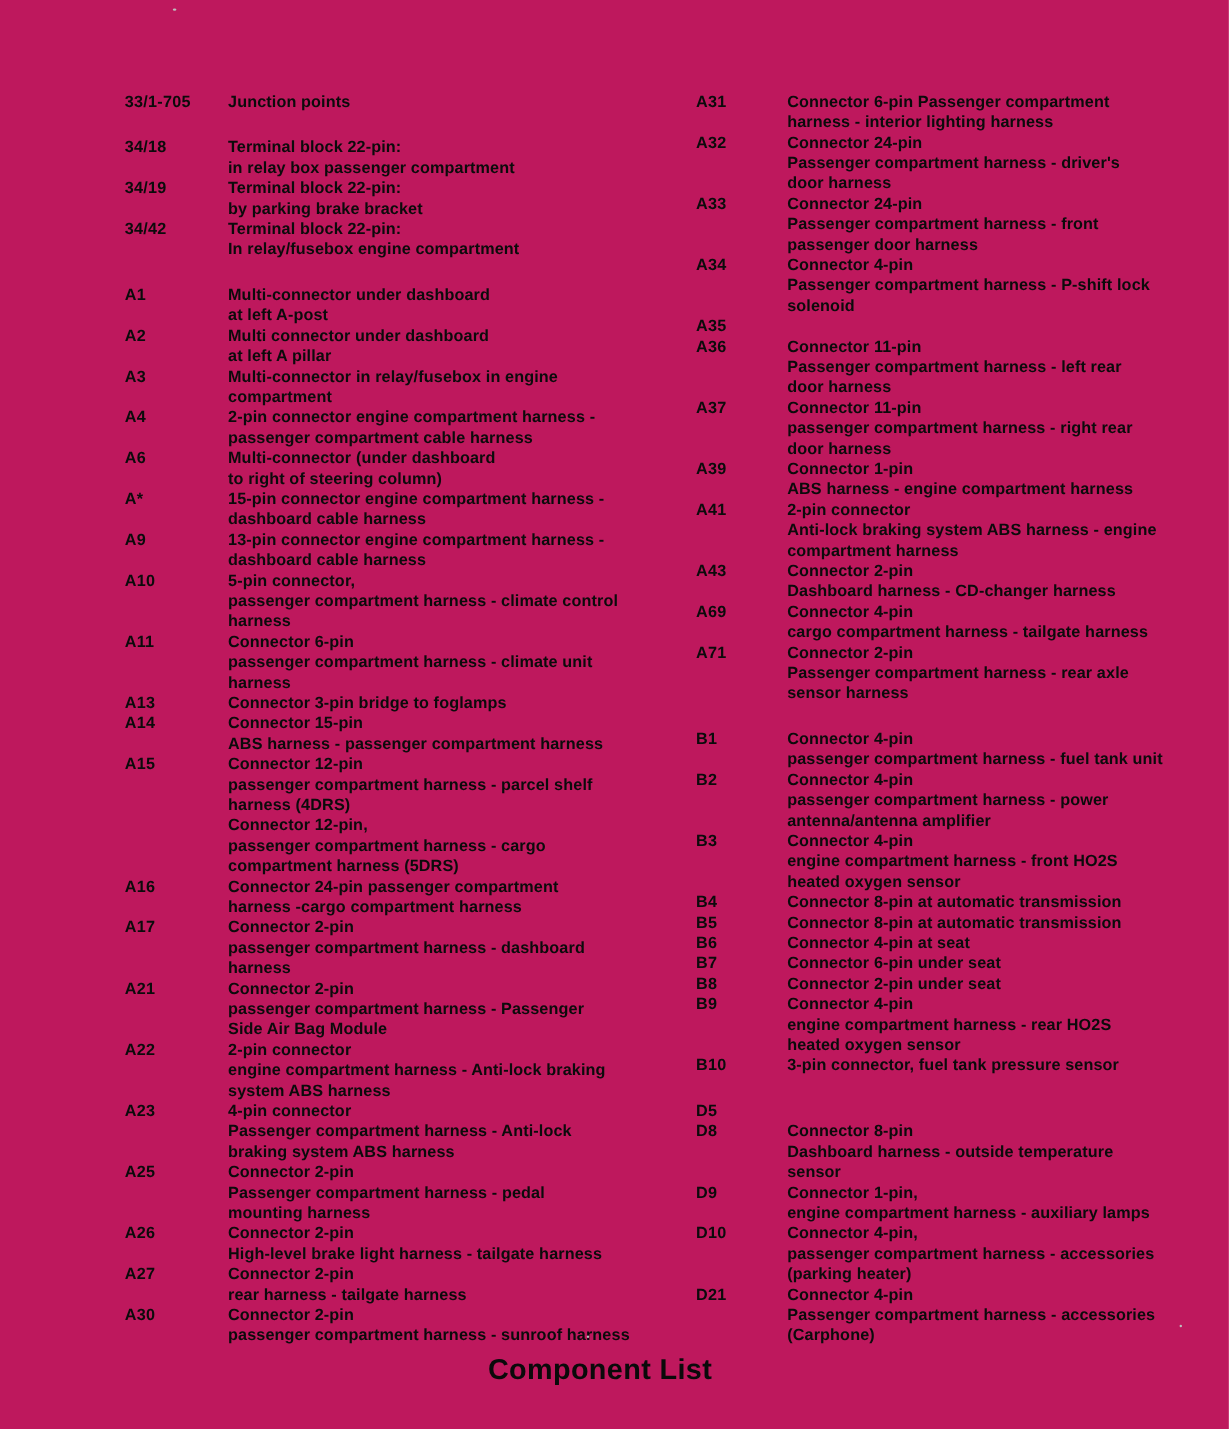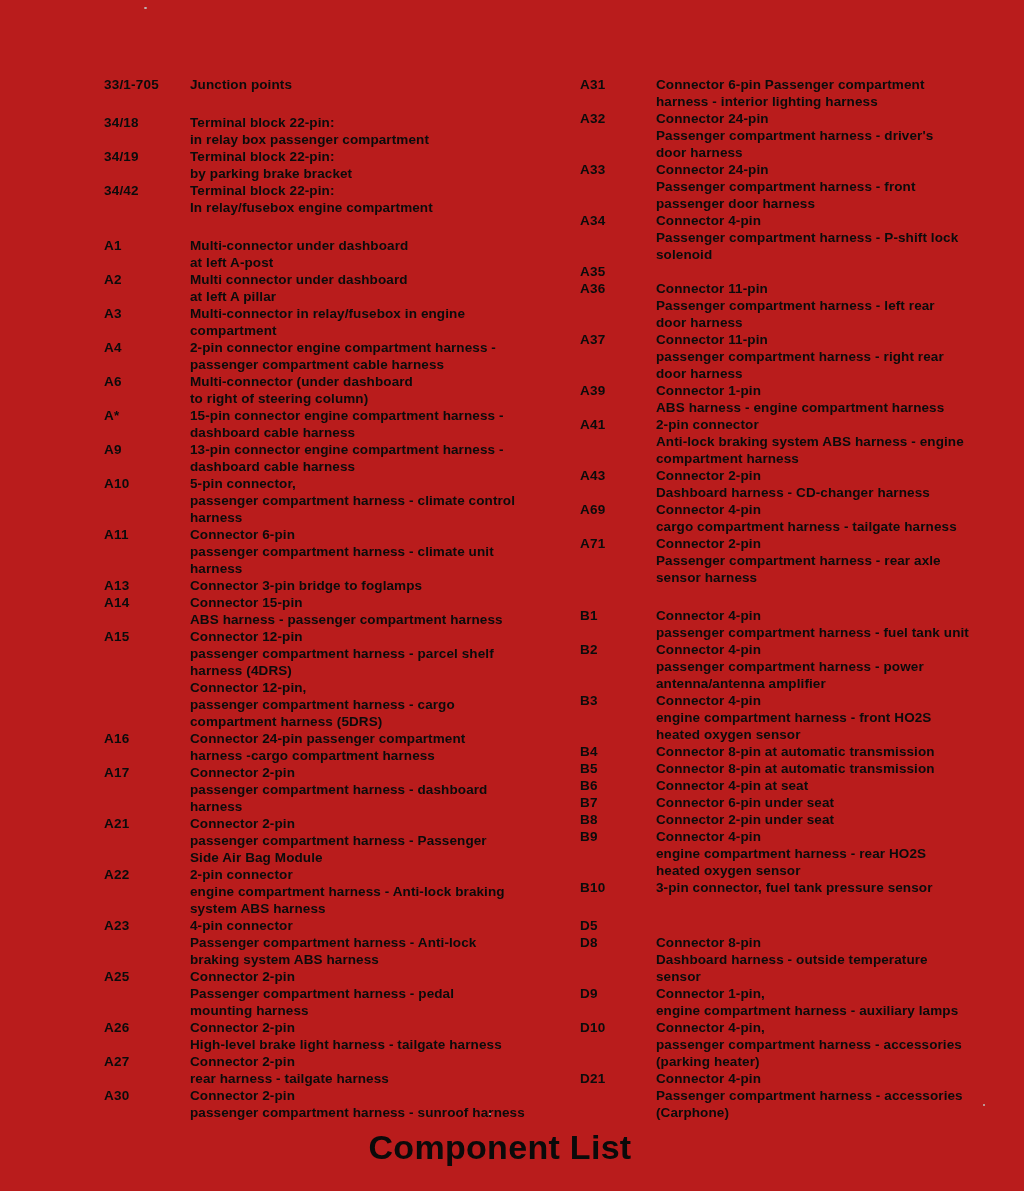--- a/index.html
+++ b/index.html
@@ -6,21 +6,21 @@
   body{
     width:1024px;height:1191px;
     background:#ffffff;
     position:relative;
     font-family:"Liberation Sans", sans-serif;
     color:#0b0b0b;
     overflow:hidden;
   }
   .page{
     position:absolute;inset:0;
-    background:#b91c1c;
+    background:#be185d;
   }
   .col{
     position:absolute;
     top:76px;
   }
   .col-left{left:104px;width:462px;}
   .col-right{left:580px;width:440px;}
   .entry{
     display:flex;
     align-items:flex-start;
@@ -43,21 +43,21 @@
     font-weight:700;
     letter-spacing:0.1px;
     white-space:pre;
   }
   .doc-title{
     position:absolute;
     top:1128px;
     left:0;
     width:1000px;
     text-align:center;
-    font-size:34px;
+    font-size:24px;
     font-weight:700;
     letter-spacing:0.3px;
     color:#0a0a0a;
   }
   .speck{
     position:absolute;
     background:#bdbdbd;
     border-radius:50%;
   }
   .speck1{left:144px;top:7px;width:3px;height:2px;}

